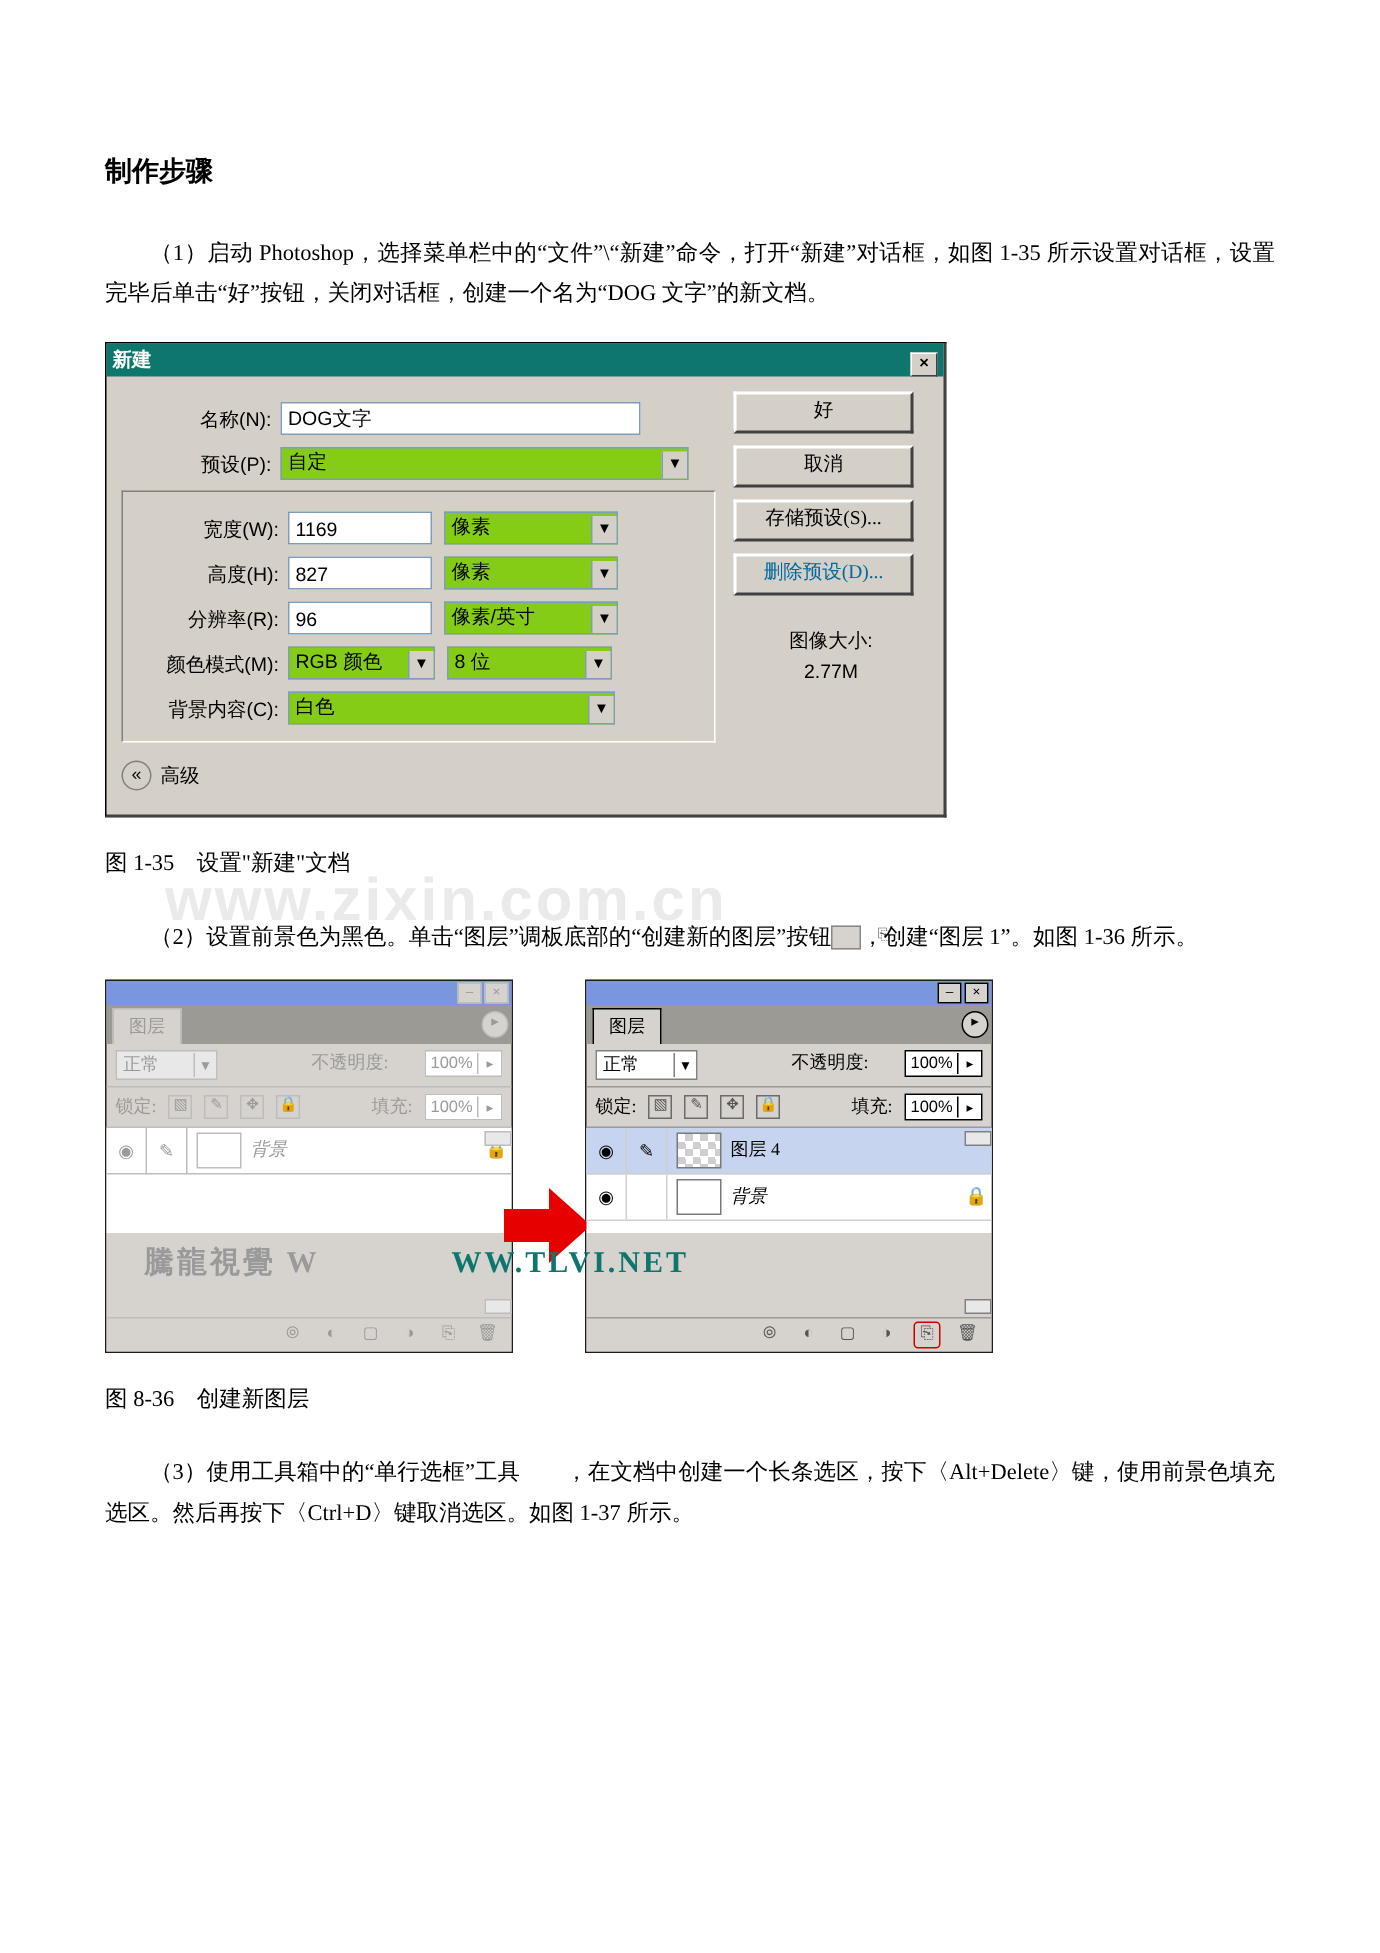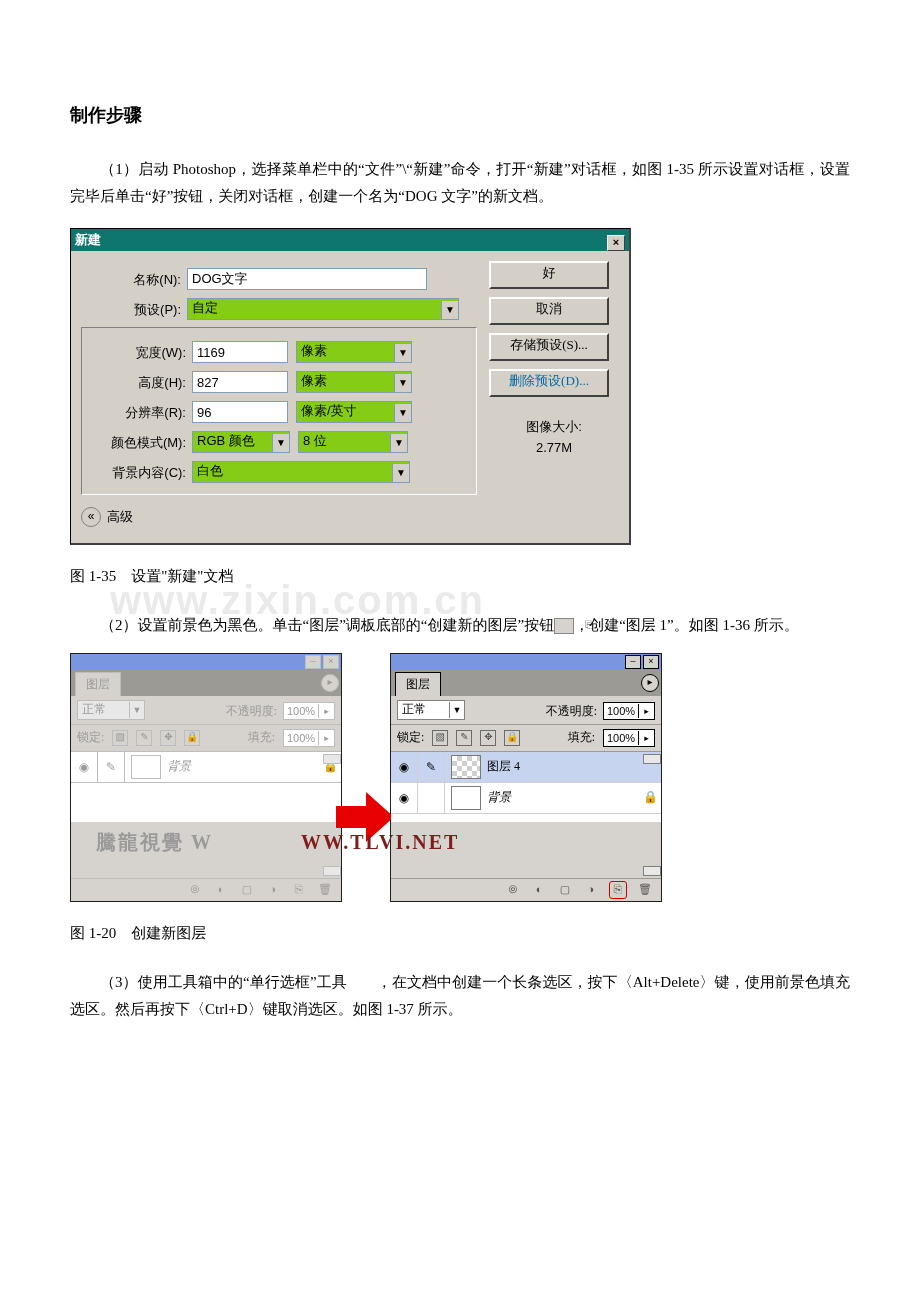--- a/index.html
+++ b/index.html
@@ -37,21 +37,21 @@
 .stat{margin-top:20px;text-align:center;font-size:13px;line-height:1.6}
 
 
 .fig2{display:flex;align-items:center;margin:14px 0 10px 0;position:relative}
 .panel{width:270px;background:#d6d3ce;border:1px solid #1e1e1e;font:12px "SimSun";color:#000}
 .panel-tb{height:16px;background:#7a96df;display:flex;justify-content:flex-end;align-items:center;padding:0 2px;gap:2px}
 .pbx{width:14px;height:12px;background:#d6d3ce;border:1px solid #000;font:9px/10px Arial;text-align:center}
 .tabs{display:flex;align-items:flex-end;background:#9c9a94;height:26px;padding-left:4px;position:relative}
 .tab{background:#d6d3ce;border:1px solid #000;border-bottom:none;padding:3px 10px;font-size:12px}
 .menu-ic{position:absolute;right:2px;top:4px;width:16px;height:16px;border:1px solid #000;border-radius:9px;background:#d6d3ce;text-align:center;font:10px/14px Arial}
-.optrow{display:flex;align-items:flex-end;padding:4px 6px;gap:6px;border-bottom:1px solid #9c9a94}
+.optrow{display:flex;align-items:flex-start;padding:4px 6px;gap:24px;border-bottom:1px solid #9c9a94}
 .selp{display:flex;align-items:center;border:1px solid #808080;background:#e8e8e8;height:18px;width:66px}
 .selp .txt{flex:1;padding:0 4px}
 .selp .arr{width:14px;text-align:center;font:9px/16px Arial;border-left:1px solid #808080}
 .pct{display:flex;align-items:center;border:1px solid #000;background:#fff;height:16px;width:50px}
 .pct span{flex:1;padding:0 3px;font:11px Arial}
 .pct .a{width:10px;text-align:center;font:9px/14px Arial;border-left:1px solid #000}
 .lock{display:flex;align-items:center;padding:4px 6px;gap:8px;border-bottom:1px solid #9c9a94}
 .ic{display:inline-block;width:14px;height:14px;border:1px solid #6b6b6b;text-align:center;font:10px/12px Arial;color:#555}
 .layerlist{background:#fff;min-height:70px}
 .lrow{display:flex;align-items:center;height:30px;border-bottom:1px solid #cfcfcf}
@@ -60,21 +60,21 @@
 .thumb{width:28px;height:22px;margin:0 6px;border:1px solid #7a7a7a;background:#fff}
 .thumb.chk{background:repeating-conic-gradient(#cfcfcf 0 25%,#fff 0 50%) 0 0/10px 10px}
 .lname{flex:1;font:italic 12px "SimSun"}
 .lname.b{font-style:normal}
 .lockic{width:20px;text-align:center;color:#888}
 .pfoot{height:22px;background:#d6d3ce;border-top:1px solid #9c9a94;display:flex;justify-content:flex-end;align-items:center;gap:10px;padding:0 8px}
 .fic{width:16px;height:16px;font:11px/15px Arial;text-align:center;color:#555}
 .fic.hl{border:1px solid #c00;border-radius:3px}
 .bar{width:16px;height:8px;border:1px solid #808080;background:#e8e8e8;position:absolute;right:0}
 .fadearea{height:56px;position:relative;background:#d6d3ce}
-.wm2{position:absolute;left:25px;bottom:26px;color:#7f1d1d;font:bold 20px/1 "SimHei";letter-spacing:2px}
+.wm2{position:absolute;left:25px;bottom:26px;color:#0f766e;font:bold 20px/1 "SimHei";letter-spacing:2px}
 .dis *{color:#9a9a9a!important;border-color:#bdbdbd!important}
 .arrow{width:60px;height:50px;position:relative;margin:0 -6px;align-self:center;top:40px}
 .arrow .sh{position:absolute;left:0;top:14px;width:32px;height:22px;background:#e60000}
 .arrow .hd{position:absolute;left:30px;top:0;width:0;height:0;border-top:25px solid transparent;border-bottom:25px solid transparent;border-left:28px solid #e60000}
 .inlineic{display:inline-block;width:18px;height:14px;background:#d6d3ce;border:1px solid #888;vertical-align:middle;font:10px/12px Arial;text-align:center;color:#555}
 .bigwm{position:absolute;left:110px;top:580px;color:#eaeaea;font:bold 40px/1 Arial;letter-spacing:2px;pointer-events:none;z-index:-1}
 </style>
 </head>
 <body>
 <div class="bigwm">www.zixin.com.cn</div>
@@ -293,19 +293,19 @@
       <span class="fic">⦾</span>
       <span class="fic">◐</span>
       <span class="fic">▢</span>
       <span class="fic">◑</span>
       <span class="fic hl">⎘</span>
       <span class="fic">🗑</span>
     </div>
   </div>
 </div>
 
-<p class="caption">图 1-20　创建新图层</p>
+<p class="caption">图 8-36　创建新图层</p>
 
 <p class="indent">
   <span>（3）使用工具箱中的“单行选框”工具　　，在文档中创建一个长条选区，按下〈Alt+Delete〉键，使用前景色填充选区。然后再按下〈Ctrl+D〉键取消选区。如图 1-37 所示。</span>
 </p>
 
 </div>
 
 </body></html>

